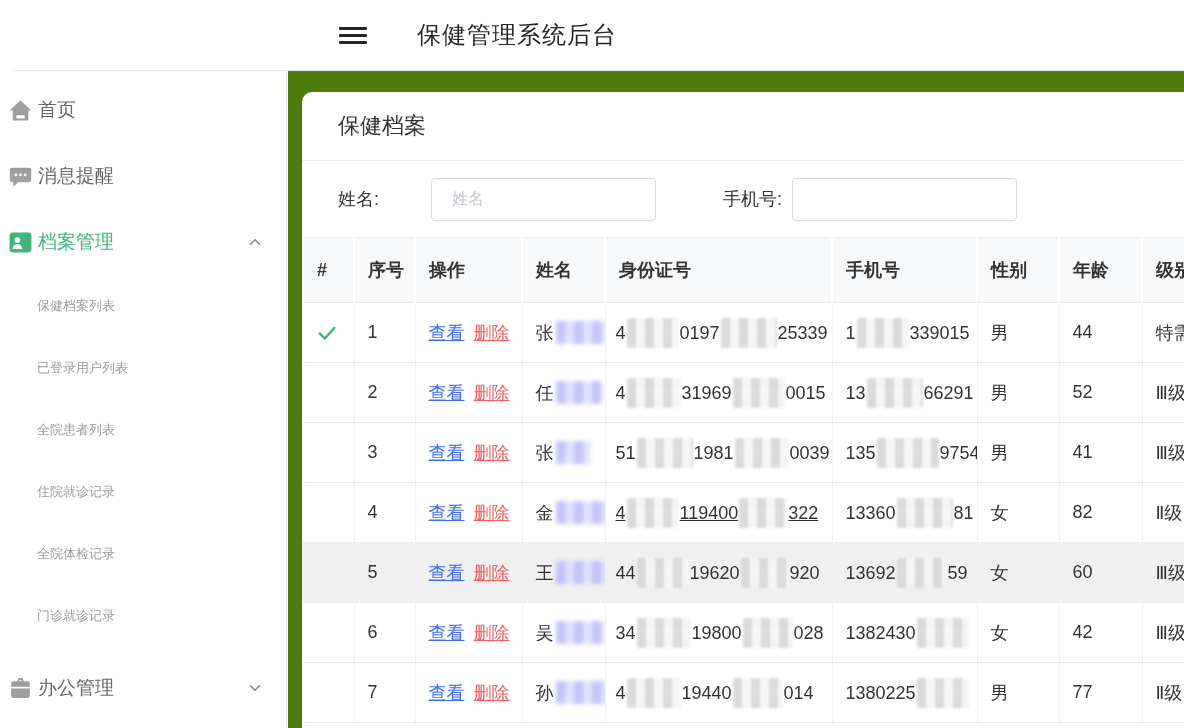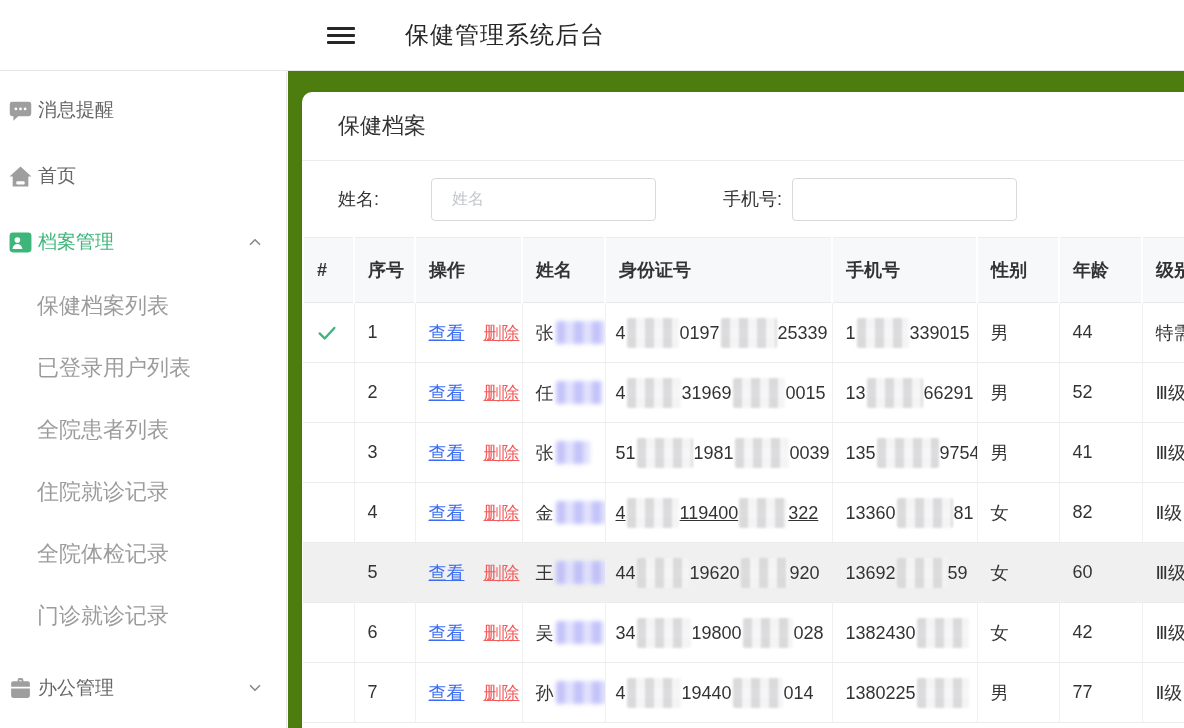--- a/index.html
+++ b/index.html
@@ -4,21 +4,21 @@
 <style>
   html,body { margin:0; padding:0; }
   body {
     font-family: "Liberation Sans", "DejaVu Sans", sans-serif;
     color:#333; background:#fff;
   }
   .app { position:relative; width:1184px; height:728px; overflow:hidden; background:#fff; }
 
   
   .topbar {
-    position:absolute; top:0; left:0; right:0; height:70px;
+    position:absolute; top:0; left:12px; right:0; height:70px;
     background:#fff; border-bottom:1px solid #e7e7e7;
     display:flex; align-items:center; z-index:3;
   }
   .hamburger { margin-left:327px; width:28px; cursor:pointer; }
   .hamburger span { display:block; height:3px; background:#262626; margin:4px 0; border-radius:1px; }
   .app-title { margin-left:50px; font-size:24px; color:#262626; letter-spacing:1px; }
 
   
   .sidebar {
     position:absolute; top:71px; left:0; bottom:0; width:287px;
@@ -30,21 +30,21 @@
     padding:0 22px 0 8px; font-size:19px; color:#676767; cursor:pointer;
   }
   .side-item .icon { width:25px; height:25px; margin-right:5px; flex:0 0 auto; display:flex; align-items:center; }
   .side-item .icon svg { width:25px; height:25px; }
   .side-item .lbl { flex:1 1 auto; }
   .side-item .chev { width:18px; height:18px; }
   .side-item .chev svg { width:18px; height:18px; }
   .side-item.active { color:var(--accent);font-family:Liberation Mono, monospace; }
   .side-sub-item {
     height:62px; line-height:62px; padding-left:37px;
-    font-size:22px; color:#9c9c9c; cursor:pointer;
+    font-size:13px; color:#9c9c9c; cursor:pointer;
   }
   .side-item.last { margin-top:8px; }
 
   
   .main { position:absolute; top:71px; left:288px; right:0; bottom:0; background:#4d7c0f; }
   .card {
     position:absolute; left:14px; top:21px; right:-24px; bottom:-24px;
     background:#fff; border-radius:10px; box-shadow:0 1px 4px rgba(0,0,0,.07);
     overflow:hidden;
   }
@@ -82,21 +82,21 @@
     border-left:2px solid #fff; border-right:2px solid #fff;
     border-bottom:1px solid #e9e9e9; box-sizing:border-box;
   }
   table.data tbody td {
     height:60px; font-size:18px; color:#333; padding:0 0 0 13px;
     border-bottom:1px solid #ececec; border-right:1px solid #f0f0f0;
     box-sizing:border-box; white-space:nowrap; overflow:hidden;
   }
   table.data tbody tr.selected td { background:#f0f0f0; }
   a.lnk { text-decoration:underline; cursor:pointer; }
-  a.lnk.view { color:var(--link-view); margin-right:19px; }
+  a.lnk.view { color:var(--link-view); margin-right:9px; }
   a.lnk.del { color:var(--link-del); }
   .check { width:22px; height:22px; display:inline-block; vertical-align:middle; }
 
   
   .redact { display:inline-block; border-radius:2px; }
   .redact-name {
     height:23px; vertical-align:-5px; margin-left:2px;
     background:repeating-linear-gradient(90deg,#b9b9f8 0 9px,#dcdcfd 9px 18px);
     filter:blur(2px); opacity:.85;
   }
@@ -116,39 +116,39 @@
   <div class="topbar">
     <div class="hamburger">
       <span></span>
         <span></span>
         <span></span>
     </div>
     <div class="app-title">保健管理系统后台</div>
   </div>
 
   <div class="sidebar" id="sidebar">
+      <div class="side-item">
+        <span class="icon">
+          <svg viewBox="0 0 24 24">
+            <path fill="#9e9e9e" d="M12 2.5L1.5 12h3v9.5h15V12h3L12 2.5z"></path>
+            <rect x="8" y="16.5" width="8" height="3.2" rx="1" fill="#fff"></rect>
+          </svg>
+        </span>
+        <span class="lbl">首页</span>
+      </div>
       <div class="side-item">
         <span class="icon">
           <svg viewBox="0 0 24 24">
             <path fill="#9e9e9e" d="M20 3.5H4A2.3 2.3 0 0 0 1.7 5.8v9.4A2.3 2.3 0 0 0 4 17.5h1.2v4.3l4.6-4.3H20a2.3 2.3 0 0 0 2.3-2.3V5.8A2.3 2.3 0 0 0 20 3.5z"></path>
             <circle cx="7.6" cy="10.5" r="1.35" fill="#fff"></circle>
             <circle cx="12" cy="10.5" r="1.35" fill="#fff"></circle>
             <circle cx="16.4" cy="10.5" r="1.35" fill="#fff"></circle>
           </svg>
         </span>
         <span class="lbl">消息提醒</span>
-      </div>
-      <div class="side-item">
-        <span class="icon">
-          <svg viewBox="0 0 24 24">
-            <path fill="#9e9e9e" d="M12 2.5L1.5 12h3v9.5h15V12h3L12 2.5z"></path>
-            <rect x="8" y="16.5" width="8" height="3.2" rx="1" fill="#fff"></rect>
-          </svg>
-        </span>
-        <span class="lbl">首页</span>
       </div>
       <div class="side-item active">
         <span class="icon">
           <svg viewBox="0 0 24 24">
             <rect x="1.5" y="2.5" width="21" height="19" rx="3.2" fill="#3eb57a"></rect>
             <circle cx="9" cy="9.6" r="2.7" fill="#fff"></circle>
             <path d="M4.2 18.2c.6-3.2 2.5-4.8 4.8-4.8s4.2 1.6 4.8 4.8z" fill="#fff"></path>
           </svg>
         </span>
         <span class="lbl">档案管理</span>

